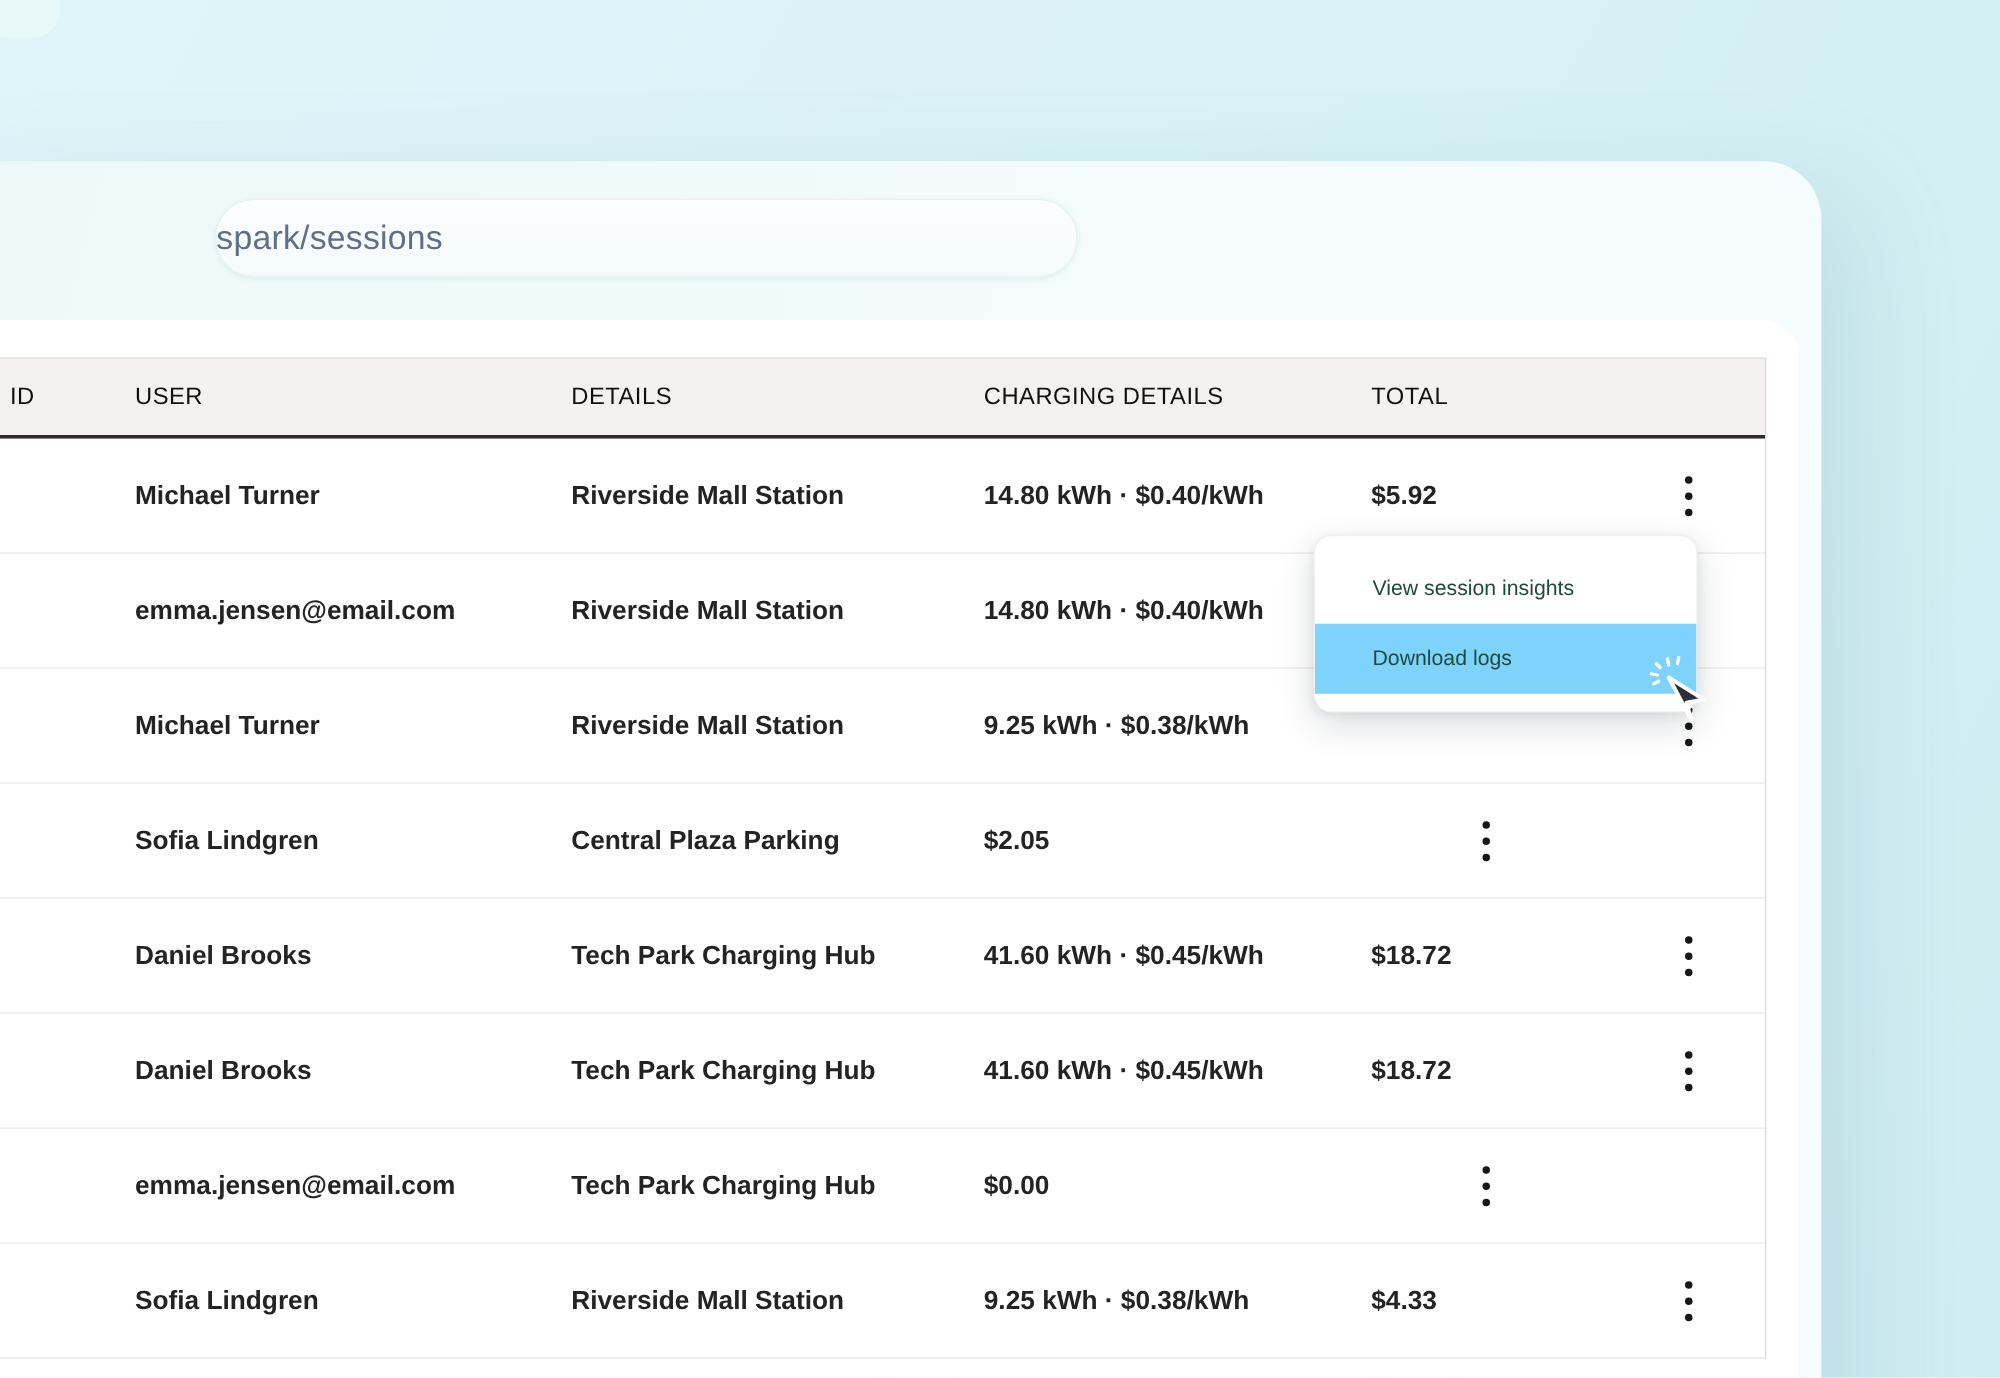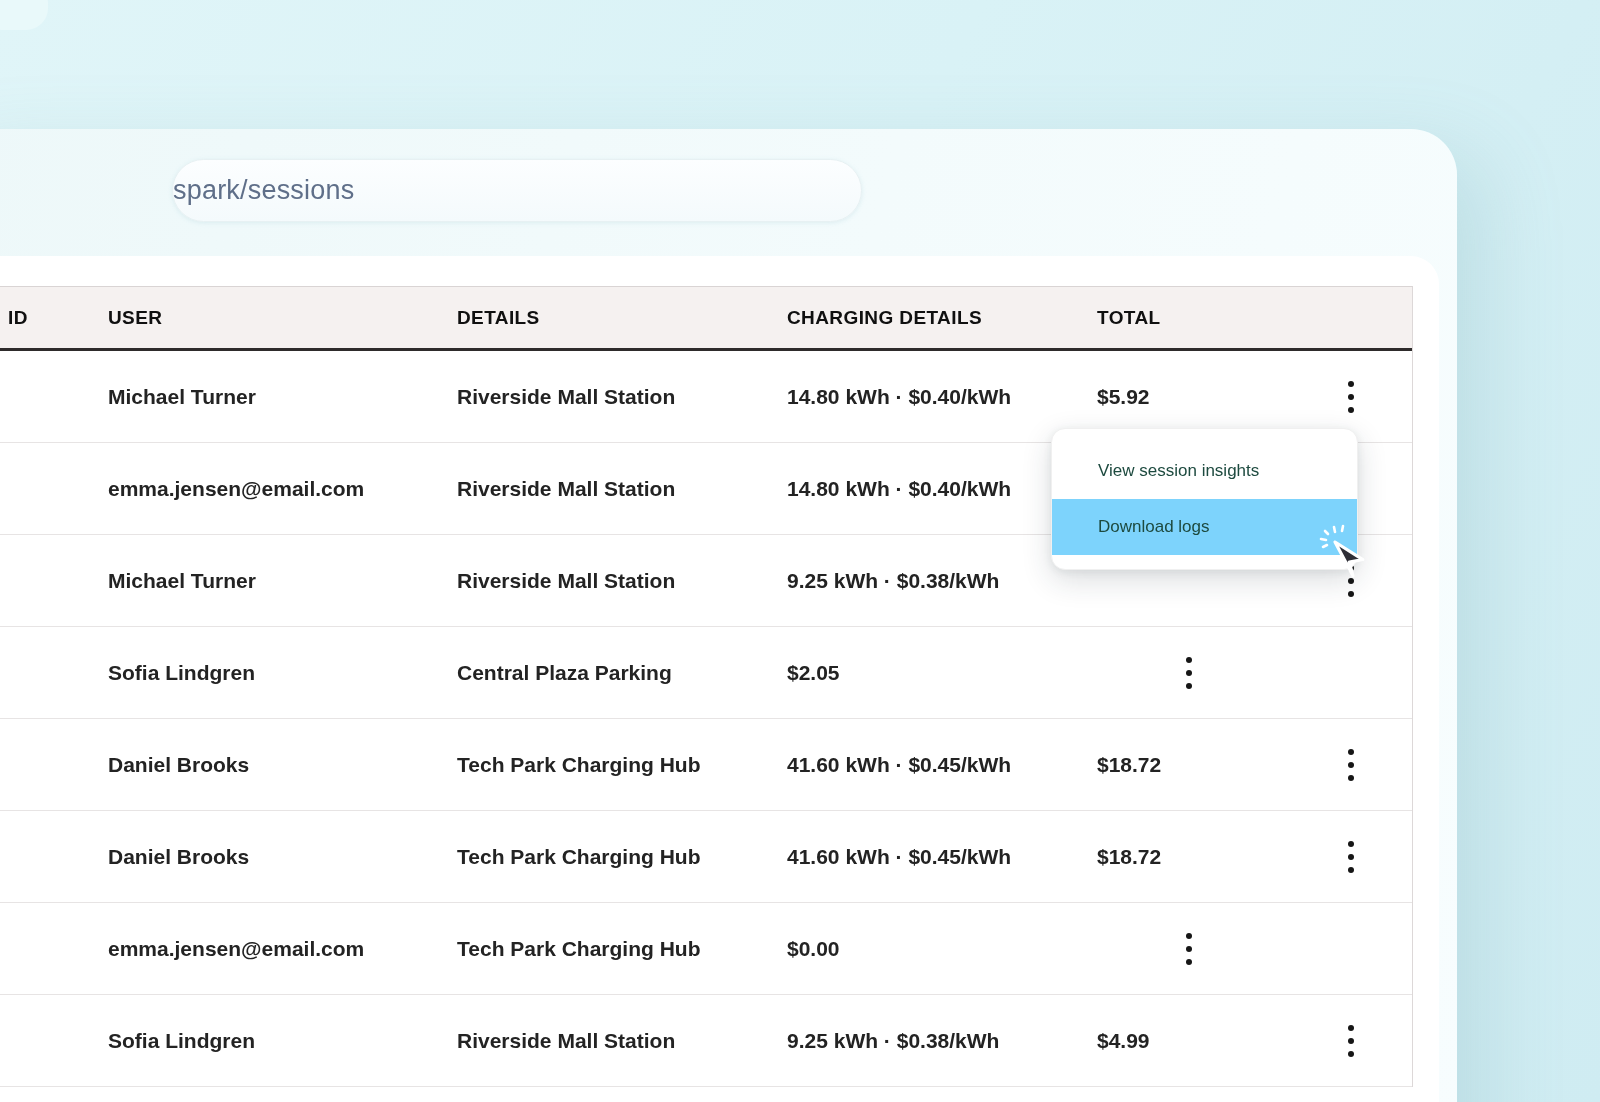--- a/index.html
+++ b/index.html
@@ -65,21 +65,21 @@
     grid-template-columns: 100px 349px 330px 310px 200px 123px;
     align-items: center;
   }
   .thead {
     height: 64px;
     background: #f5f1f0;
     border-bottom: 3px solid #2e2b2b;
   }
   .thead .hcell {
     font-size: 19px;
-    font-weight: 700;
+    font-weight: 400;
     color: #101010;
     letter-spacing: 0.4px;
     padding-left: 8px;
     white-space: nowrap;
   }
   .trow {
     height: 92px;
     background: #ffffff;
     border-bottom: 1px solid #e7e4e4;
   }
@@ -249,21 +249,21 @@
         <span class="dot"></span>
         <span class="dot"></span>
       </button>
     </div>
   </div>
         <div class="trow">
     <div class="cell c-id"></div>
     <div class="cell c-user">Sofia Lindgren</div>
     <div class="cell c-loc">Riverside Mall Station</div>
     <div class="cell c-chg">9.25 kWh · $0.38/kWh</div>
-    <div class="cell c-total">$4.99</div>
+    <div class="cell c-total">$4.33</div>
     <div class="cell c-act">
       <button class="kebab" aria-label="Row actions">
         <span class="dot"></span>
         <span class="dot"></span>
         <span class="dot"></span>
       </button>
     </div>
   </div>
       </div>
   </div>

